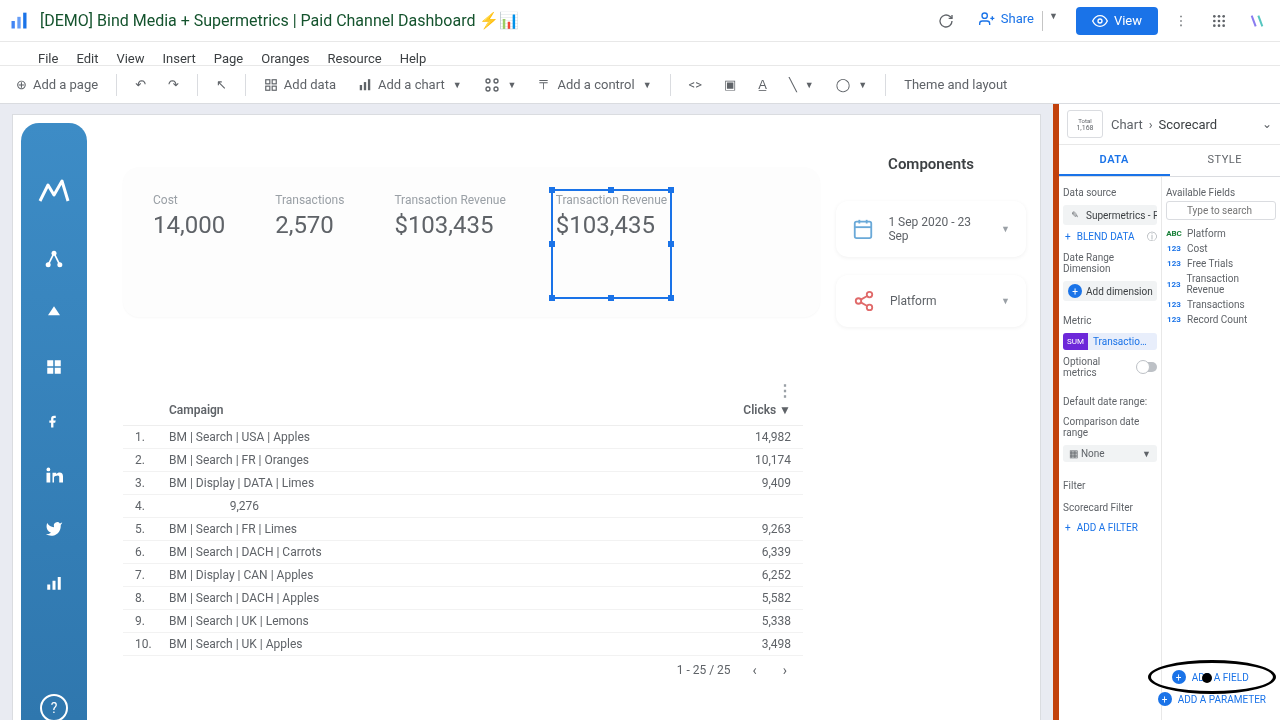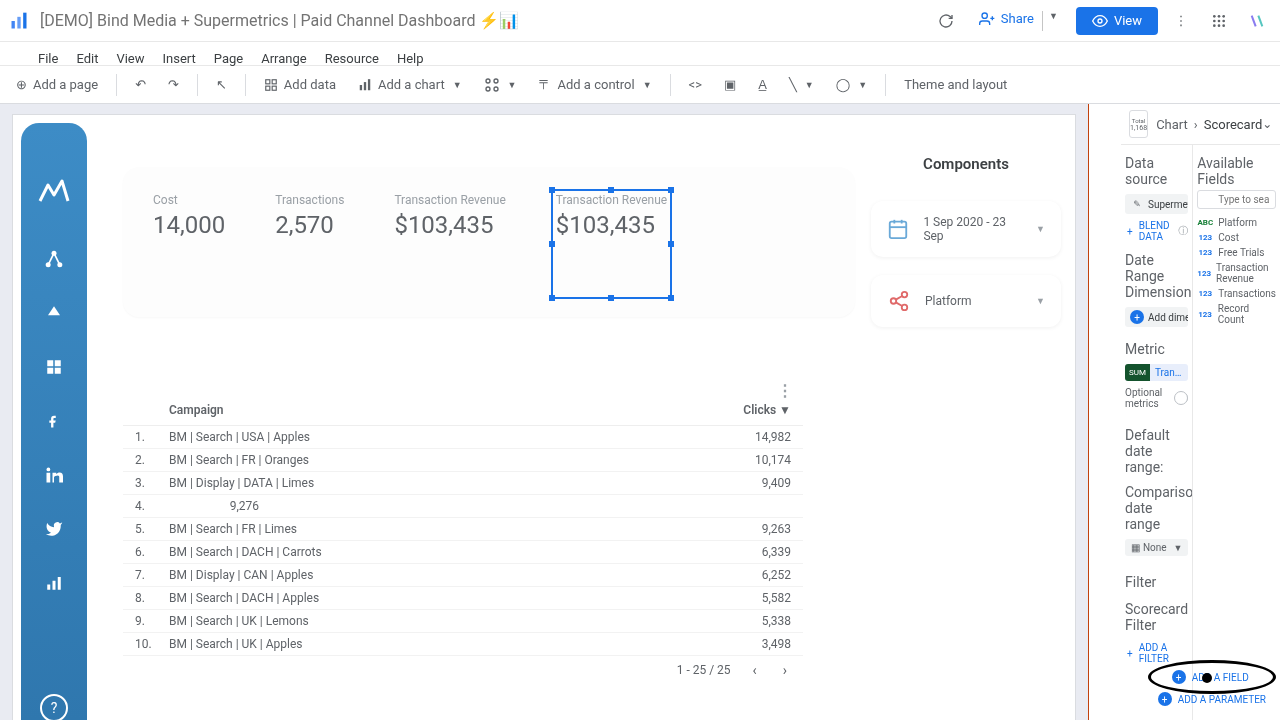--- a/index.html
+++ b/index.html
@@ -2,21 +2,21 @@
 <html><head>
 <meta charset="utf-8">
 <style>
 * { margin: 0; padding: 0; box-sizing: border-box; font-family: -apple-system, BlinkMacSystemFont, "Segoe UI", Roboto, Arial, sans-serif; }
 body { width: 1280px; height: 720px; background: #fff; overflow: hidden; font-size: 13px; color: #202124; }
 
 
 .titlebar { display: flex; align-items: center; height: 42px; padding: 0 8px; border-bottom: 1px solid #e8e8e8; }
 .titlebar .logo { width: 22px; height: 22px; margin-right: 10px; display: flex; align-items: center; justify-content: center; }
 .titlebar .logo svg { width: 20px; height: 20px; }
-.titlebar .title { font-size: 16px; color: #737373; flex: 1; white-space: nowrap; }
+.titlebar .title { font-size: 16px; color: #14532d; flex: 1; white-space: nowrap; }
 .titlebar .right { display: flex; align-items: center; gap: 8px; }
 .icon-btn { width: 30px; height: 30px; display: flex; align-items: center; justify-content: center; border-radius: 4px; cursor: pointer; color: #5f6368; }
 .share-btn { display: flex; align-items: flex-start; gap: 6px; padding: 5px 10px; color: #1a73e8; border-radius: 4px; font-size: 13px; cursor: pointer; }
 .share-split { border-left: 1px solid #c5c5c5; height: 20px; margin-left: 2px; padding-left: 6px; }
 .view-btn { background: #1a73e8; color: #fff; display: flex; align-items: center; gap: 6px; padding: 6px 16px; border-radius: 4px; font-size: 13px; cursor: pointer; }
 .chip-icon { width: 16px; height: 16px; }
 
 
 .menubar { display: flex; align-items: center; gap: 18px; padding: 0 12px 0 38px; height: 24px; font-size: 13px; color: #3c4043; border-bottom: 1px solid #e8e8e8; }
 .menubar span { cursor: pointer; margin-top: 10px; }
@@ -56,42 +56,42 @@
 .data-table .thead { display: flex; padding: 28px 12px 8px; color: #5f6368; font-weight: 600; border-bottom: 1px solid #eee; position: relative; }
 .data-table .menu-dots { position: absolute; right: 10px; top: 6px; color: #9aa0a6; font-size: 16px; cursor: pointer; }
 .data-table .col-num { width: 34px; }
 .data-table .col-camp { flex: 1; }
 .data-table .col-clicks { width: 90px; text-align: right; }
 .data-table .trow { display: flex; padding: 4px 12px; color: #5f6368; border-bottom: 1px solid #f2f2f2; }
 .data-table .tfoot { display: flex; justify-content: flex-end; align-items: center; gap: 18px; padding: 6px 12px 0; color: #5f6368; }
 .page-arrow { color: #5f6368; cursor: pointer; font-size: 14px; padding: 0 4px; }
 
 
-.props { width: 192px; border-left: 1px solid #c2410c; display: flex; flex-direction: column; background: #fff; padding-left: 32px; }
+.props { width: 227px; border-left: 6px solid #c2410c; display: flex; flex-direction: column; background: #fff; }
 .chart-type-row { display: flex; align-items: center; padding: 6px 8px; border-bottom: 1px solid #e8e8e8; }
 .type-thumb { width: 36px; height: 28px; border: 1px solid #dadce0; border-radius: 3px; display: flex; flex-direction: column; align-items: center; justify-content: center; font-size: 7px; color: #5f6368; margin-right: 8px; }
 .type-thumb .tiny { font-size: 6px; }
 .breadcrumb { font-size: 13px; color: #5f6368; display: flex; align-items: center; gap: 6px; flex: 1; }
 .breadcrumb .scorecard { color: #3c4043; }
 .collapse-chev { color: #5f6368; font-size: 12px; }
 
 .tabs { display: flex; border-bottom: 1px solid #dadce0; }
 .tab { flex: 1; text-align: center; padding: 8px 0; font-size: 11px; letter-spacing: 0.5px; color: #5f6368; cursor: pointer; }
 .tab.active { color: #1a73e8; border-bottom: 2px solid #1a73e8; font-weight: 600; }
 
 .panel-body { flex: 1; display: flex; border-top: none; overflow: hidden; }
 .left-col { width: 103px; border-right: 1px solid #e8e8e8; padding: 6px 4px; font-size: 10px; color: #5f6368; display: flex; flex-direction: column; gap: 4px; overflow: hidden; }
 .right-col { flex: 1; padding: 6px 4px; font-size: 10px; color: #5f6368; }
-.sec-label { font-size: 14px; color: #5f6368; margin: 4px 0 3px; }
+.sec-label { font-size: 10px; color: #5f6368; margin: 4px 0 3px; }
 .chip { display: flex; align-items: center; gap: 4px; background: #f1f3f4; border-radius: 3px; padding: 3px 5px; font-size: 10px; color: #3c4043; cursor: pointer; white-space: nowrap; overflow: hidden; }
 .chip .plus { width: 14px; height: 14px; border-radius: 50%; background: #1a73e8; color: #fff; display: flex; align-items: center; justify-content: center; font-size: 10px; flex-shrink: 0; }
 .chip .pencil { width: 14px; height: 14px; display: flex; align-items: center; justify-content: center; color: #5f6368; font-size: 9px; flex-shrink: 0; }
 .chip-link { color: #1a73e8; font-size: 10px; display: flex; align-items: center; gap: 6px; cursor: pointer; padding: 2px; }
 .metric-chip { display: flex; align-items: center; background: #e8eefb; border-radius: 3px; overflow: hidden; }
-.metric-chip .agg { background: #14532d; color: #fff; font-size: 8px; padding: 4px 4px; }
+.metric-chip .agg { background: #6d28d9; color: #fff; font-size: 8px; padding: 4px 4px; }
 .metric-chip .mname { padding: 3px 5px; font-size: 10px; color: #1a73e8; white-space: nowrap; overflow: hidden; text-overflow: ellipsis; }
 .toggle { width: 22px; height: 10px; border-radius: 10px; background: #bdc1c6; position: relative; margin-left: auto; }
 .toggle::after { content: ""; width: 12px; height: 12px; background: #fff; border: 1px solid #bdc1c6; border-radius: 50%; position: absolute; left: -1px; top: -2px; }
 .row-flex { display: flex; align-items: center; gap: 6px; }
 .select-box { display: flex; align-items: center; background: #f1f3f4; padding: 3px 6px; border-radius: 3px; font-size: 10px; }
 
 .field-search { width: 100%; border: 1px solid #dadce0; border-radius: 3px; padding: 3px 6px 3px 20px; font-size: 10px; position: relative; background: #fff; }
 .field-search-wrap { position: relative; margin-bottom: 6px; }
 .field-search-wrap .sicon { position: absolute; left: 5px; top: 4px; color: #9aa0a6; font-size: 10px; }
 .field-item { display: flex; align-items: center; gap: 5px; padding: 2px 0; font-size: 10px; cursor: grab; }
@@ -163,21 +163,21 @@
     </div>
   </div>
 </div>
 
 <div class="menubar">
   <span>File</span>
   <span>Edit</span>
   <span>View</span>
   <span>Insert</span>
   <span>Page</span>
-  <span>Arrange</span>
+  <span>Oranges</span>
   <span>Resource</span>
   <span>Help</span>
 </div>
 
 <div class="toolbar">
   <div class="tool-btn">⊕ <span>Add a page</span></div>
   <div class="tool-sep"></div>
   <div class="tool-btn">↶</div>
   <div class="tool-btn">↷</div>
   <div class="tool-sep"></div>
@@ -413,20 +413,24 @@
         <div class="tiny">Total</div>
         <div>1,168</div>
       </div>
       <div class="breadcrumb">
         <span>Chart</span>
         <span>›</span>
         <span class="scorecard">Scorecard</span>
       </div>
       <span class="collapse-chev">⌄</span>
     </div>
+    <div class="tabs">
+      <div class="tab active">DATA</div>
+      <div class="tab">STYLE</div>
+    </div>
     <div class="panel-body">
       <div class="left-col">
         <div class="sec-label">Data source</div>
         <div class="chip">
             <span class="pencil">✎</span>
             <span>Supermetrics - For…</span>
           </div>
         <div class="row-flex">
           <div class="chip-link">
               <span class="plus">+</span>

